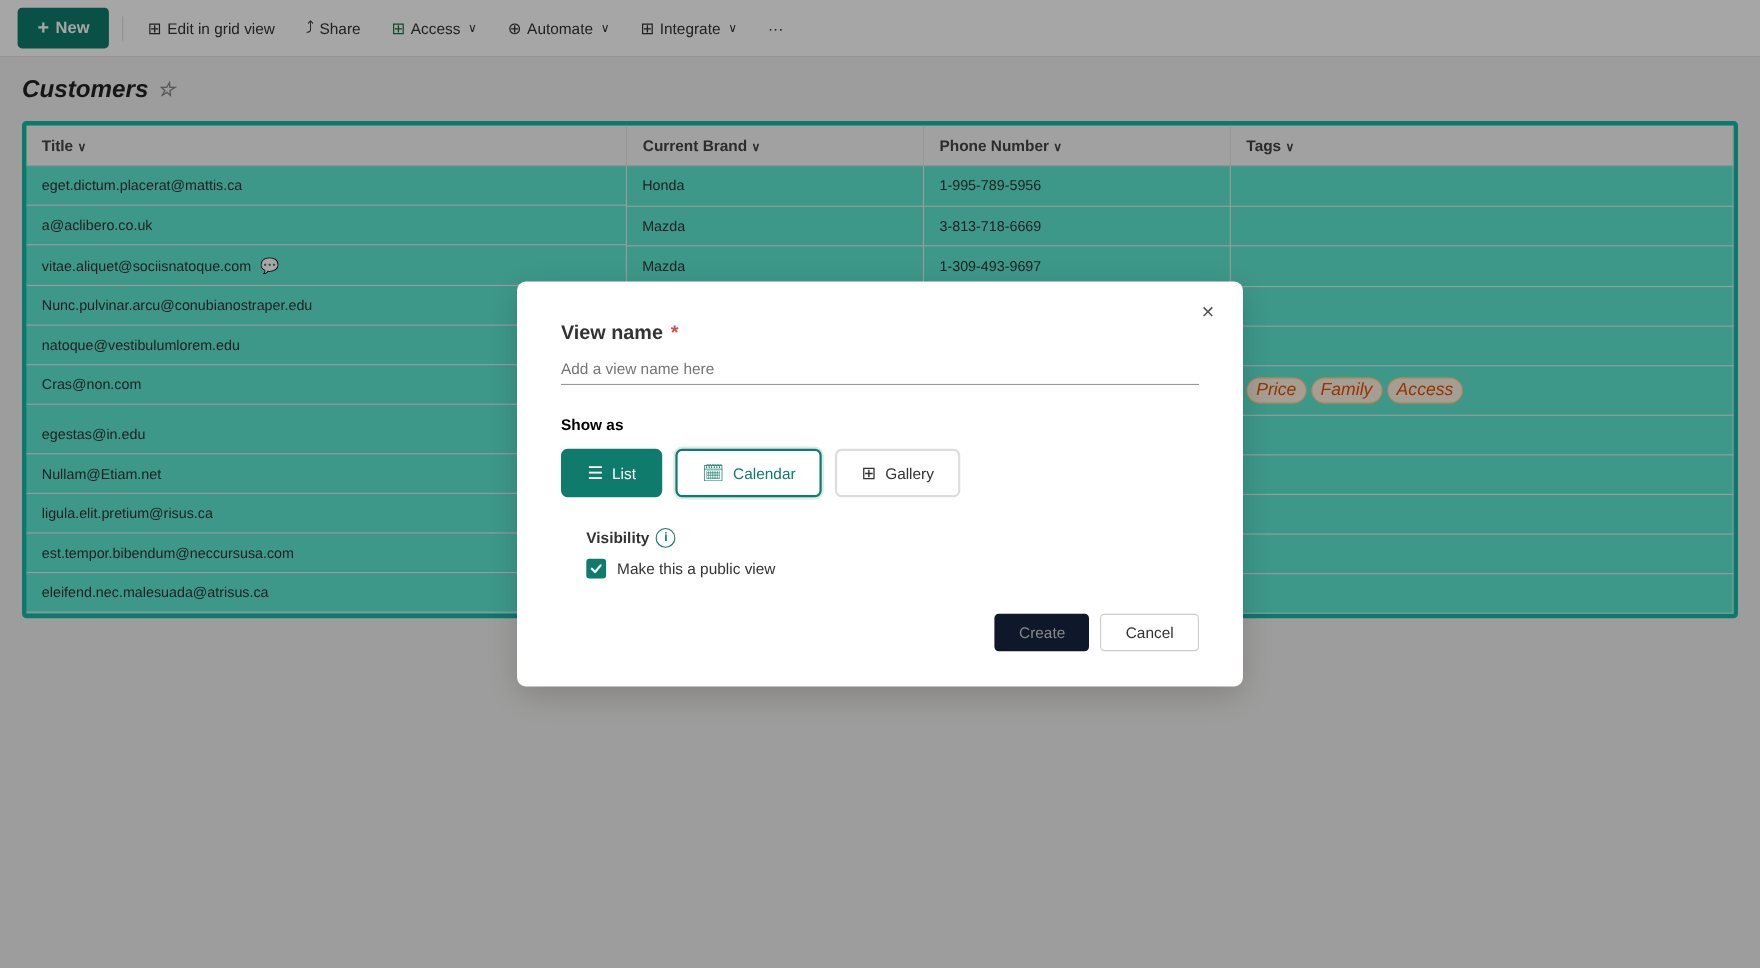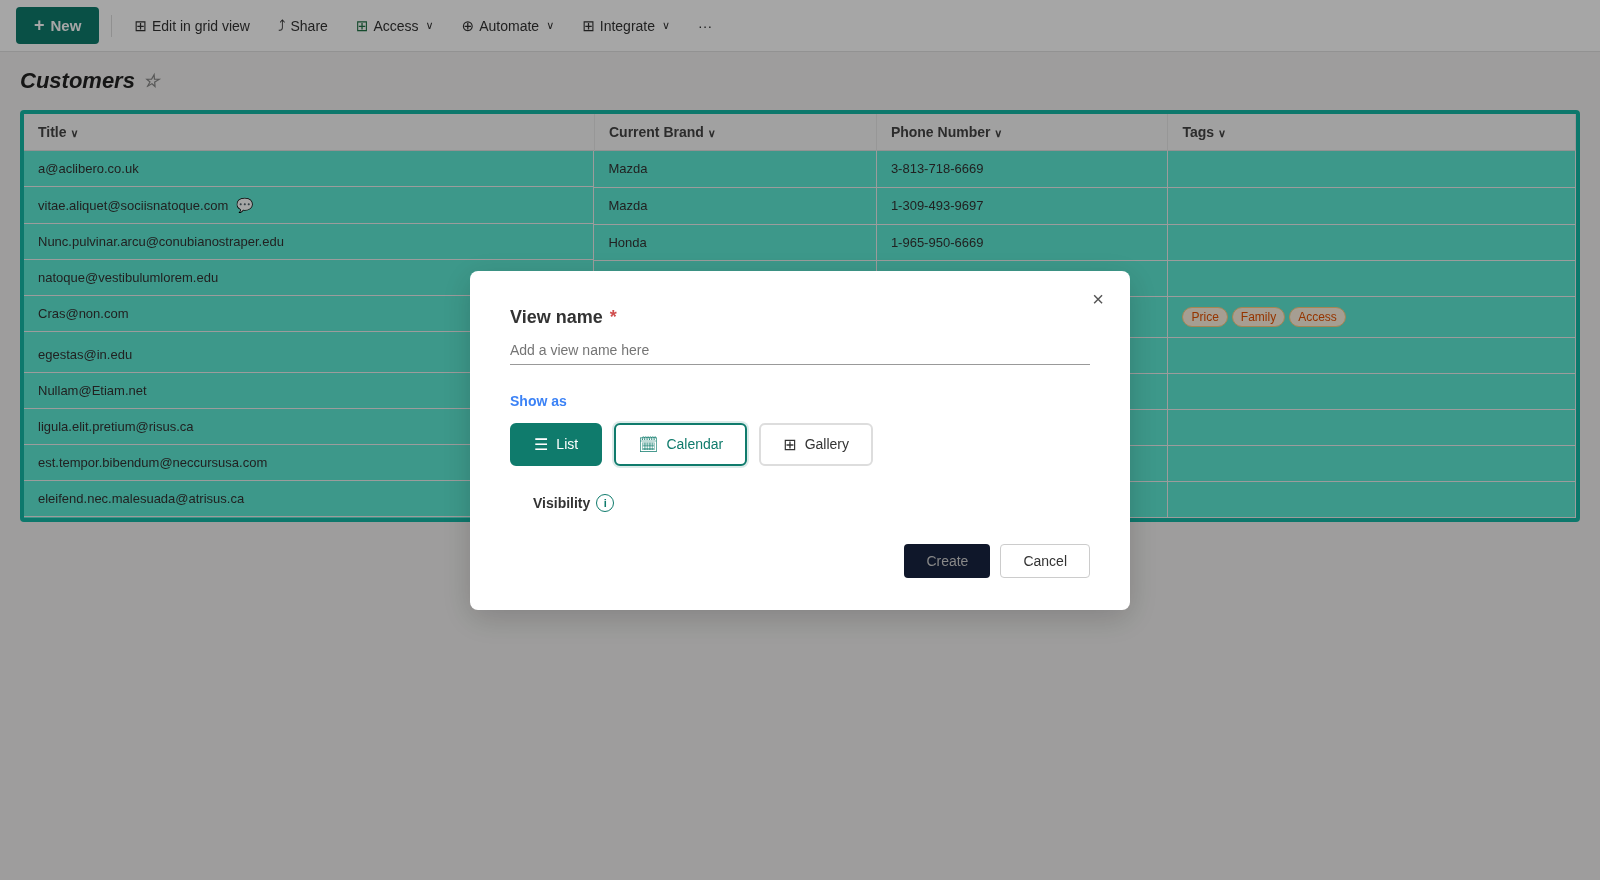--- a/index.html
+++ b/index.html
@@ -97,22 +97,23 @@
       padding: 10px 14px;
       border-right: 1px solid #f0f0f0;
       border-bottom: 1px solid #f0f0f0;
       color: #333;
       font-size: 13px;
     }
     .badge {
       display: inline-block;
       padding: 2px 8px;
       border-radius: 12px;
-      font-size: 12px;
+      font-size: 16px;
       font-weight: 500;
+      font-style: italic;
     }
     .badge-orange { background: #fff3e0; color: #e65100; border: 1px solid #ffcc80; }
     .chat-icon { color: #0f7b6c; font-size: 16px; }
 
     
     .overlay {
       position: fixed;
       top: 0; left: 0; right: 0; bottom: 0;
       background: rgba(0,0,0,0.35);
       z-index: 100;
@@ -160,21 +161,21 @@
       font-size: 14px;
       color: #0c4a6e;
       padding: 6px 0;
       margin-bottom: 28px;
       background: transparent;
     }
 
     .show-as-label {
       font-size: 14px;
       font-weight: 600;
-      color: #3b82f6;
+      color: #000000;
       margin-bottom: 14px;
     }
     .view-options {
       display: flex;
       gap: 12px;
       margin-bottom: 28px;
     }
     .view-option-btn {
       display: flex;
       align-items: center;
@@ -326,20 +327,26 @@
           </th>
           <th>
             Phone Number <span style="font-size:11px;">∨</span>
           </th>
           <th>
             Tags <span style="font-size:11px;">∨</span>
           </th>
         </tr>
       </thead>
       <tbody id="table-body">
+      <tr>
+            <td style="display: flex; align-items: center; gap: 8px;">eget.dictum.placerat@mattis.ca</td>
+            <td>Honda</td>
+            <td>1-995-789-5956</td>
+            <td></td>
+          </tr>
           <tr>
             <td style="display: flex; align-items: center; gap: 8px;">a@aclibero.co.uk</td>
             <td>Mazda</td>
             <td>3-813-718-6669</td>
             <td></td>
           </tr>
           <tr>
             <td style="display: flex; align-items: center; gap: 8px;">vitae.aliquet@sociisnatoque.com<span class="chat-icon" style="font-size: 14px;">💬</span></td>
             <td>Mazda</td>
             <td>1-309-493-9697</td>
@@ -427,20 +434,28 @@
         <span>Gallery</span>
       </button>
     </div>
 
     
     <div class="visibility-section">
       <div class="visibility-label">
         <span>Visibility</span>
         <span class="info-icon">i</span>
       </div>
+      <div class="checkbox-row">
+        <div class="checkbox-styled">
+          <svg viewBox="0 0 12 12" fill="none" xmlns="http://www.w3.org/2000/svg">
+            <path d="M2 6L5 9L10 3" stroke="white" stroke-width="2" stroke-linecap="round" stroke-linejoin="round"></path>
+          </svg>
+        </div>
+        <span>Make this a public view</span>
+      </div>
     </div>
 
     
     <div class="modal-footer">
       <button class="btn-create">
         <span>Create</span>
       </button>
       <button class="btn-cancel">
         <span>Cancel</span>
       </button>

